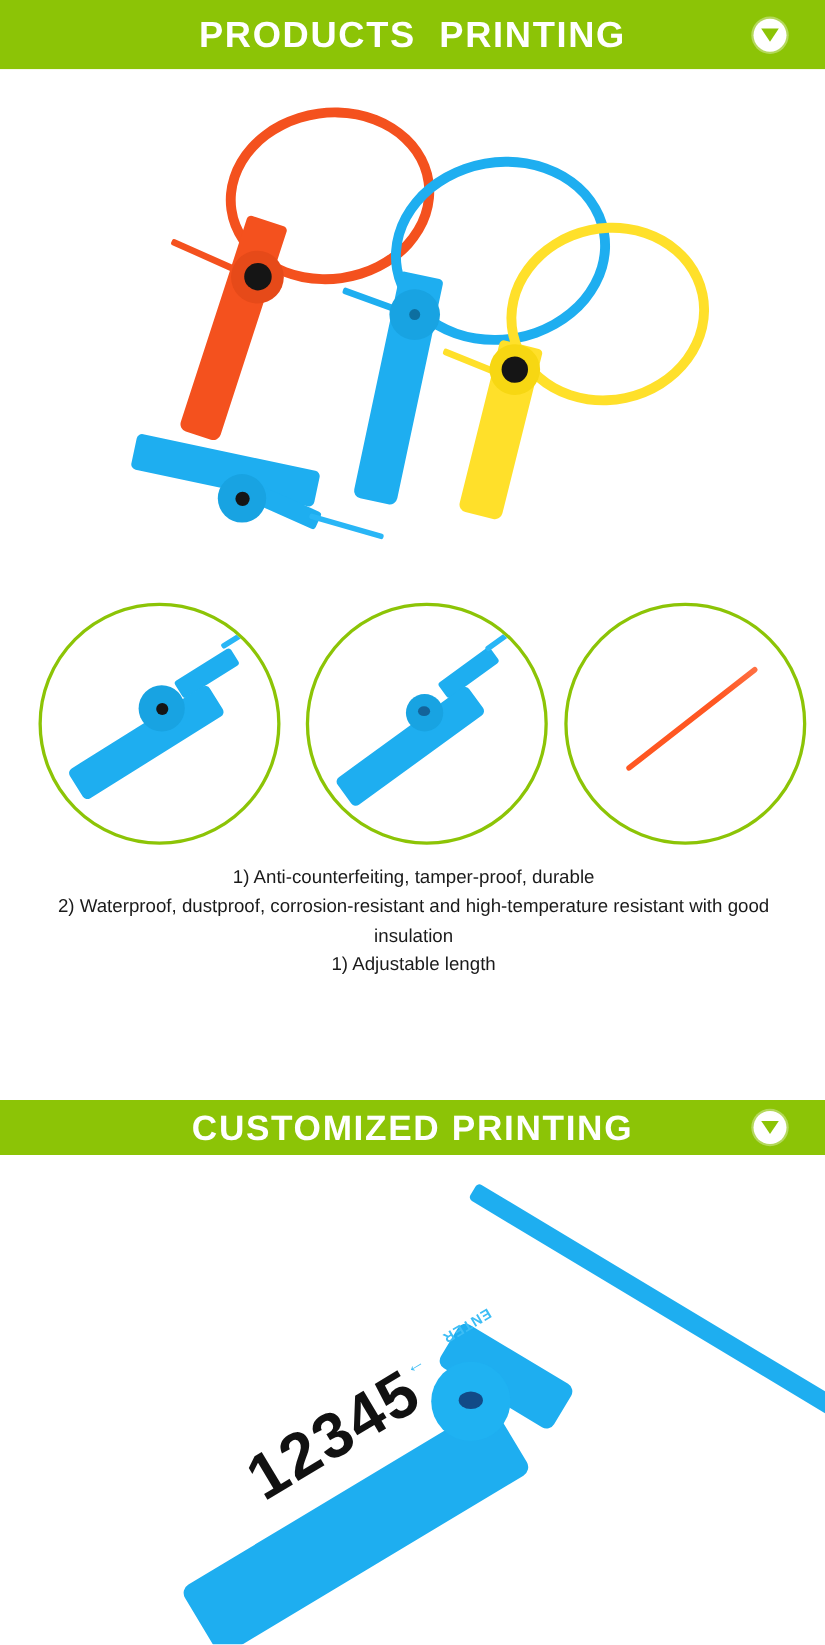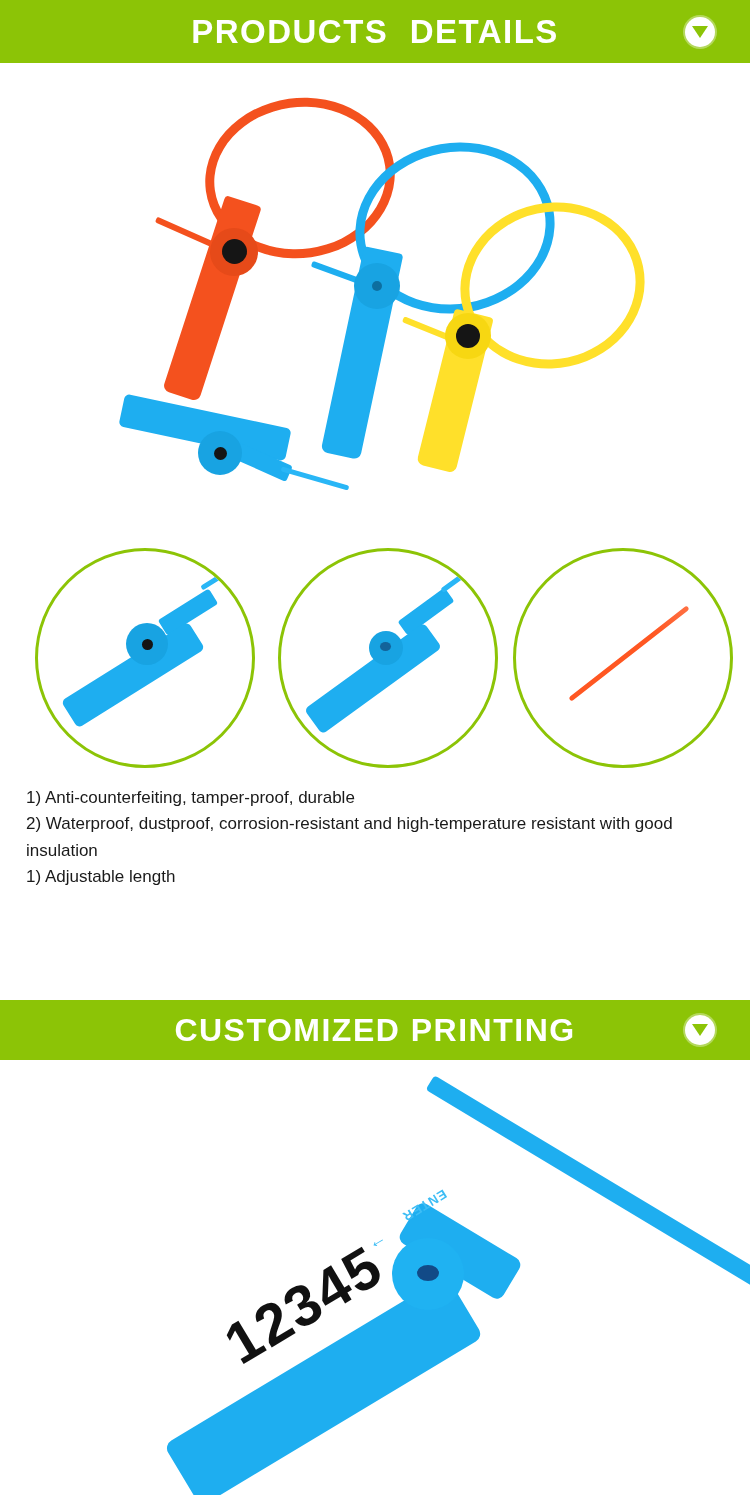--- a/index.html
+++ b/index.html
@@ -10,21 +10,21 @@
   }
   .page { position:relative; width:750px; height:1495px; overflow:hidden; background:#fff; }
 
   
   .section-bar {
     position:absolute; left:0; width:750px;
     background:#8cc406;
     display:flex; align-items:center; justify-content:center;
   }
   .section-bar.first { top:0; height:63px; }
-  .section-bar.second { top:1000px; height:60px; }
+  .section-bar.second { top:1000px; height:50px; }
 
   .section-title {
     color:#ffffff;
     font-size:33px;
     font-weight:bold;
     letter-spacing:1.5px;
     white-space:pre;
     text-align:center;
     line-height:1;
   }
@@ -191,21 +191,21 @@
     background:linear-gradient(90deg,#ff5722 0%,#ff5722 70%,#ff7043 100%);
     border-radius:3px;
     transform:rotate(-38deg);
   }
 
   
   .features {
     position:absolute; left:26px; top:785px; width:700px;
     font-size:17px; line-height:1.55; color:#1a1a1a;
   }
-  .features p { margin:0; }
+  .features p { margin:0;text-align:center; }
 
   
   .photo-custom { position:absolute; left:0; top:1060px; width:750px; height:435px; background:#fff; }
 
   #seal-printed { position:absolute; left:100px; top:20px; width:650px; height:420px; }
   #seal-printed .p-strap {
     position:absolute;
     left:330px; top:-6px;
     width:420px; height:17px;
     background:#1eaef0; border-radius:4px;
@@ -255,21 +255,21 @@
     font-size:18px; color:#3dbdf5;
     transform:rotate(-31deg);
   }
 </style>
 </head>
 <body>
 
 <div class="page">
 
   <div class="section-bar first">
-    <div class="section-title">PRODUCTS  DETAILS</div>
+    <div class="section-title">PRODUCTS  PRINTING</div>
     <div class="bar-toggle">
       <span class="tri"></span>
     </div>
   </div>
 
   <div class="photo-main">
 
     <div class="seal" id="seal-orange">
       <div class="loop"></div>
       <div class="body"></div>

